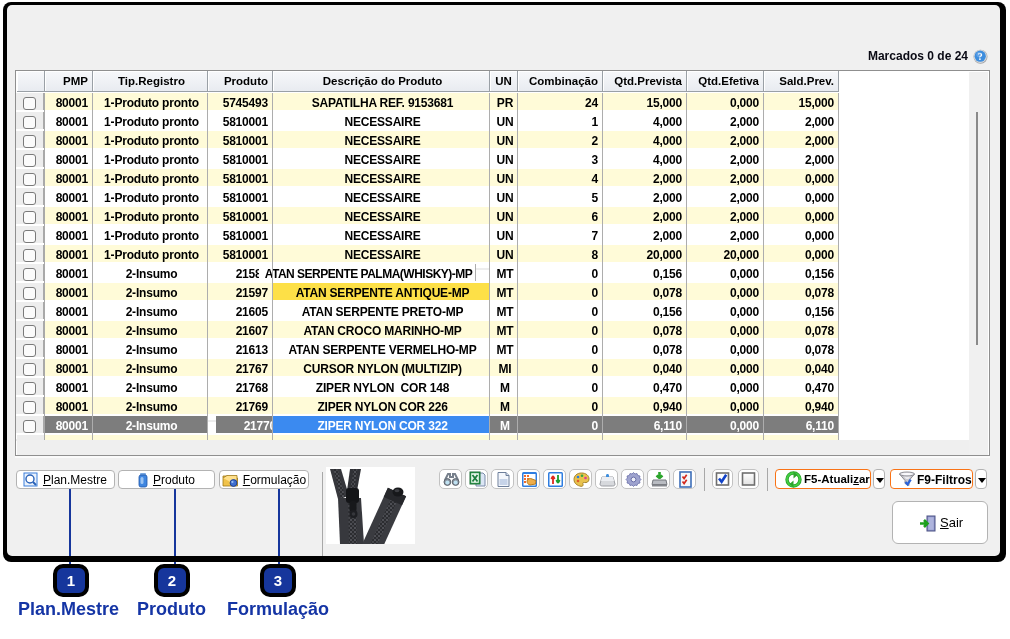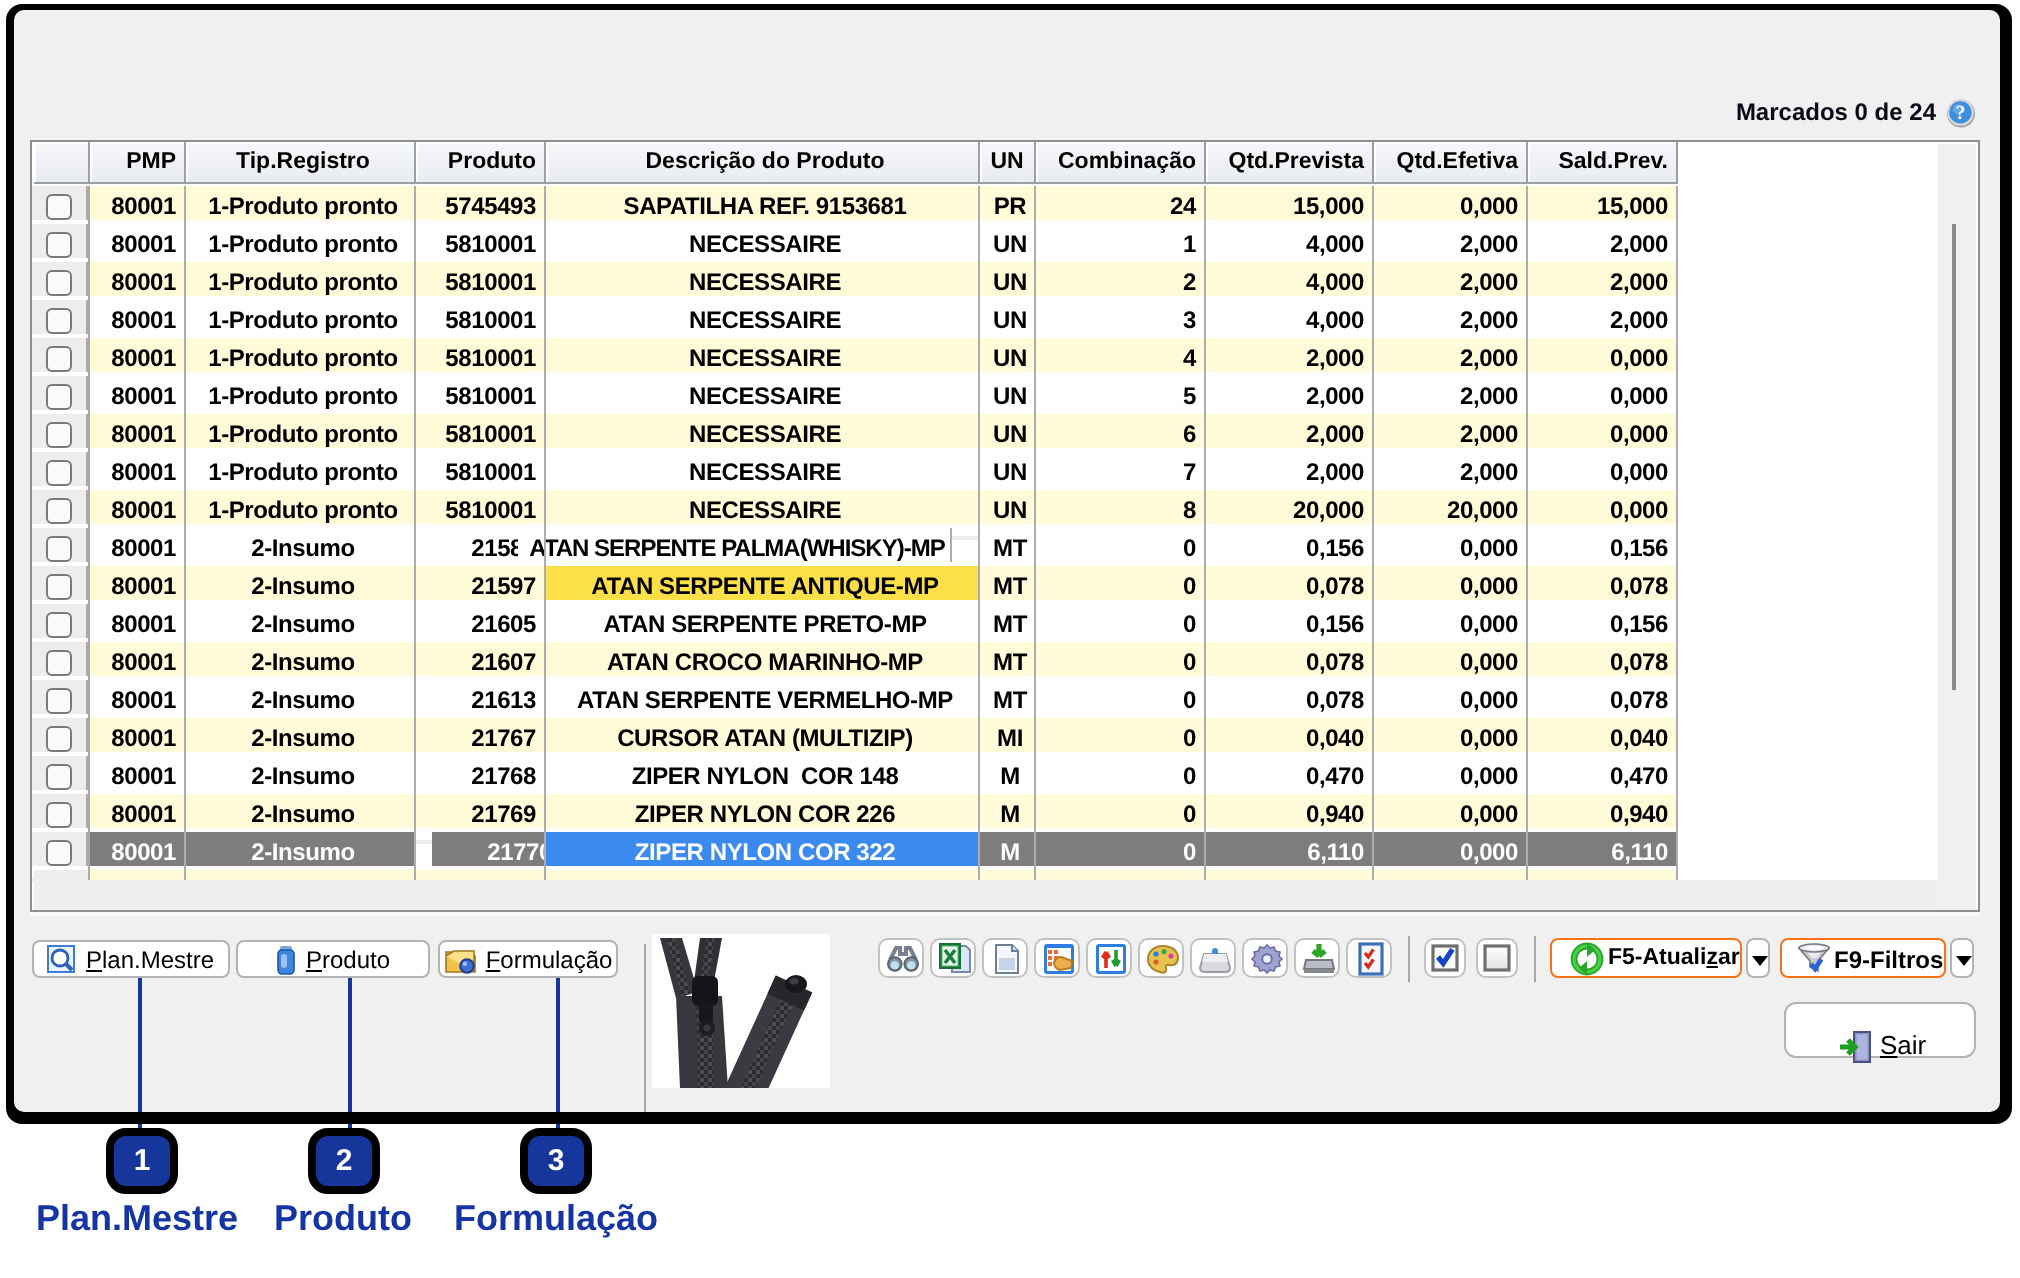--- a/index.html
+++ b/index.html
@@ -32,21 +32,21 @@
   .btn3 { position:absolute; height:19px; background:#fff; border:1px solid #b3b3b3; border-radius:4px; font-size:12px; color:#000; display:flex; align-items:center; justify-content:center; white-space:nowrap; }
   .btn3 svg { margin-right:4px; flex:none; }
   .vsep { position:absolute; width:1px; background:#a8a8a8; }
   .zipbox { position:absolute; left:319px; top:462px; width:89px; height:77px; background:#fff; }
   .ico { position:absolute; width:23px; height:20px; background:#fff; border:1px solid #c2c2c2; border-radius:5px; }
   .ico svg { position:absolute; left:3px; top:1px; }
   .cbtn { position:absolute; width:21px; height:20px; background:#fff; border:1px solid #c2c2c2; border-radius:5px; }
   .fbtn { position:absolute; height:20px; background:#fff; border:1px solid #f97316; border-radius:4px; font-size:12px; color:#000;font-weight:bold; }
   .drop { position:absolute; width:12px; height:20px; background:#fff; border:1px solid #b3b3b3; border-radius:4px; }
   .drop:after { content:""; position:absolute; left:2px; top:8px; border:4px solid transparent; border-top:5px solid #000; }
-  .sair { position:absolute; left:885px; top:496px; width:96px; height:28px; background:#fff; border:1px solid #b3b3b3; border-radius:6px; }
+  .sair { position:absolute; left:885px; top:496px; width:96px; height:43px; background:#fff; border:1px solid #b3b3b3; border-radius:6px; }
 
   
   .aline { position:absolute; width:2px; background:#16369c; }
   .abox { position:absolute; width:36px; height:33px; background:#16369c; border:4px solid #000; border-radius:10px; color:#fff; font-weight:bold; font-size:15px; text-align:center; line-height:25px; }
   .albl { position:absolute; font-size:18px; font-weight:bold; color:#1535a5; }
   .u { text-decoration:underline; }
 </style>
 </head>
 <body>
 <div class="win">
@@ -282,21 +282,21 @@
           <div class="cell r" style="left:748px; width:75px; background:#ffffff; color:#000;">0,078</div>
           <div class="sep"></div>
         </div>
         <div class="row" style="top:288px;">
           <div class="cell ck">
             <span class="ckb"></span>
           </div>
           <div class="cell r" style="left:29px; width:48px; background:#fffbd8; color:#000;">80001</div>
           <div class="cell l" style="left:77px; width:115px; background:#fffbd8; color:#000;">2-Insumo</div>
           <div class="cell r" style="left:192px; width:65px; background:#fffbd8; color:#000;">21767</div>
-          <div class="cell l" style="left:257px; width:217px; background:#fffbd8; color:#000;">CURSOR ATAN (MULTIZIP)</div>
+          <div class="cell l" style="left:257px; width:217px; background:#fffbd8; color:#000;">CURSOR NYLON (MULTIZIP)</div>
           <div class="cell l" style="left:474px; width:28px; background:#fffbd8; color:#000;">MI</div>
           <div class="cell r" style="left:502px; width:85px; background:#fffbd8; color:#000;">0</div>
           <div class="cell r" style="left:587px; width:84px; background:#fffbd8; color:#000;">0,040</div>
           <div class="cell r" style="left:671px; width:77px; background:#fffbd8; color:#000;">0,000</div>
           <div class="cell r" style="left:748px; width:75px; background:#fffbd8; color:#000;">0,040</div>
           <div class="sep"></div>
         </div>
         <div class="row" style="top:307px;">
           <div class="cell ck">
             <span class="ckb"></span>

